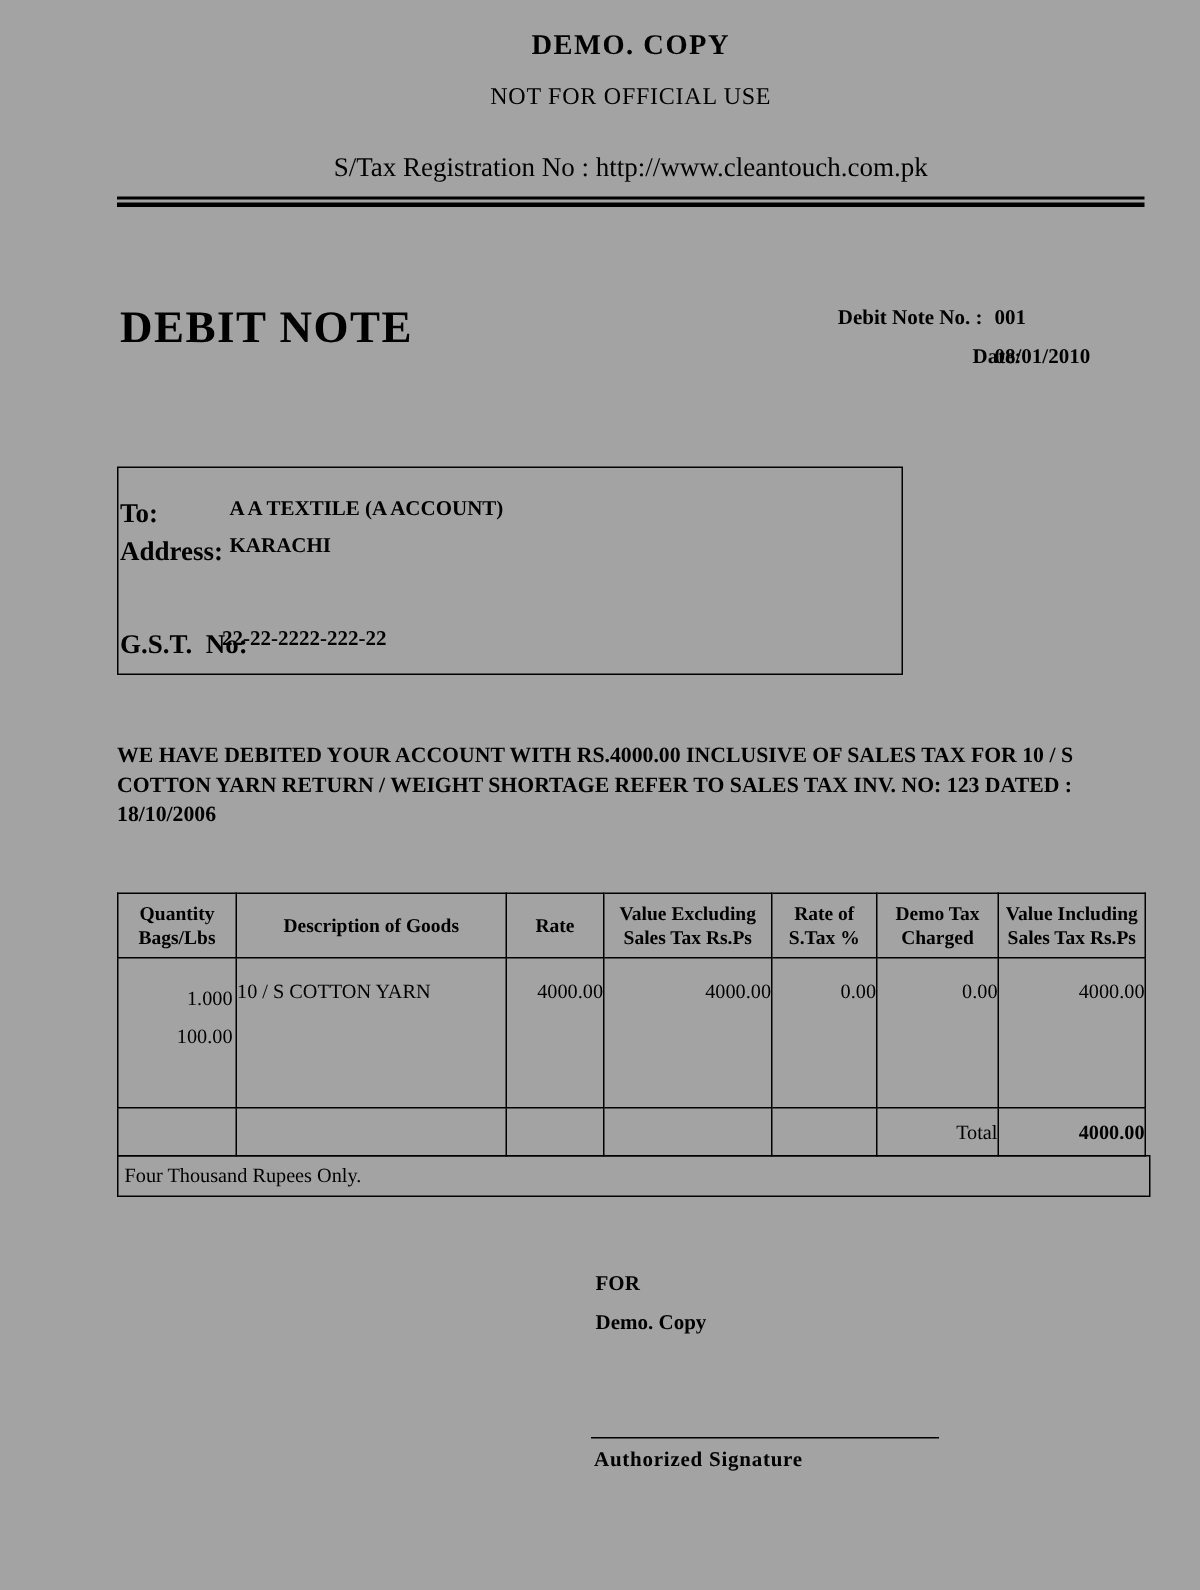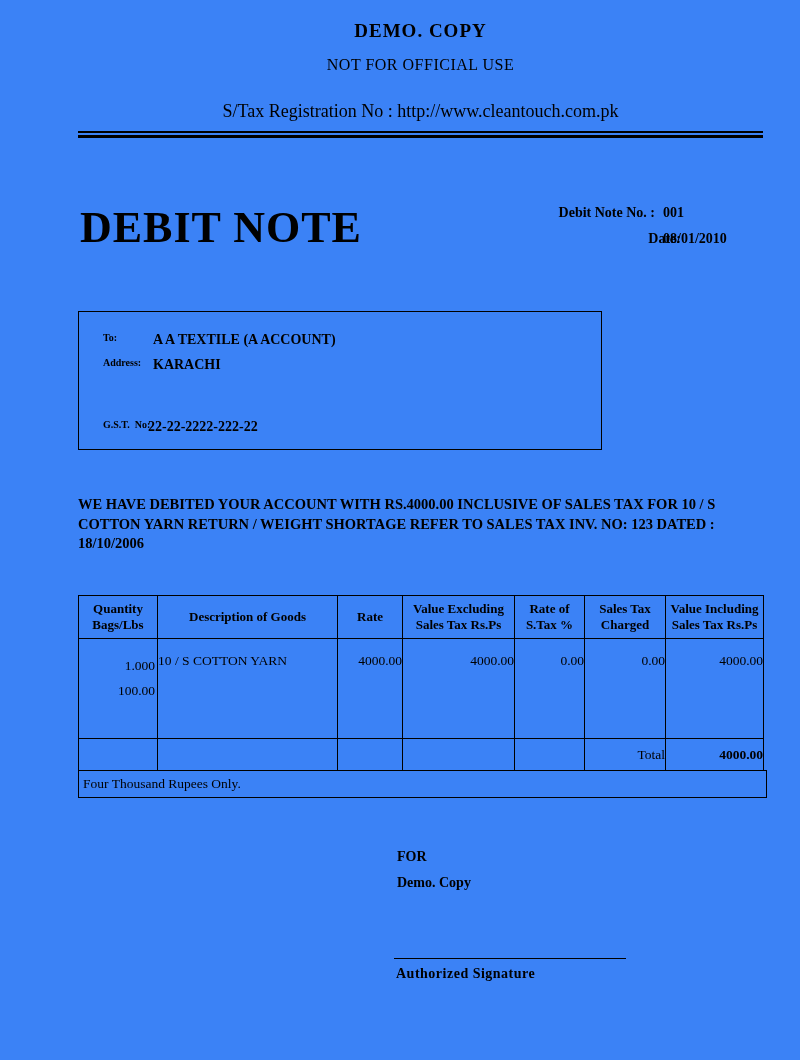--- a/index.html
+++ b/index.html
@@ -1,40 +1,40 @@
 <!DOCTYPE html>
 <html><head>
 <meta charset="utf-8">
 <style>
   html, body { margin:0; padding:0; background:#fff; }
   .page {
     position:relative; width:800px; height:1060px;
-    background:#3b82f6; color:#000;
+    background:#a3a3a3; color:#000;
     font-family:"Liberation Serif","DejaVu Serif",serif;
     overflow:hidden;
   }
   .abs { position:absolute; }
   .ws-pre { white-space:pre; }
 
   
   .hdr-center { left:78px; width:685px; text-align:center; }
   .demo-title { top:20px; font-size:19px; font-weight:bold; letter-spacing:1px; }
   .demo-sub   { top:56px; font-size:16px; letter-spacing:0.5px; }
   .reg-line   { top:101px; font-size:18px; }
   .dbl-rule   { top:131px; left:78px; width:685px; height:2px;
                 border-top:2px solid #000; border-bottom:3px solid #000; }
 
   
-  .doc-title { left:80px; top:202px; font-size:44px; font-weight:bold; letter-spacing:1px; }
+  .doc-title { left:80px; top:202px; font-size:30px; font-weight:bold; letter-spacing:1px; }
   .meta-label { font-size:14px; font-weight:bold; text-align:right; width:160px; }
   .meta-value { font-size:14px; font-weight:bold; }
 
   
   .rcpt-box { left:78px; top:311px; width:522px; height:137px; border:1px solid #000; }
-  .rcpt-label { position:absolute; left:24px;  font-size:10px; font-weight:bold; }
+  .rcpt-label { position:absolute; left:1px;  font-size:18px; font-weight:bold; }
   .rcpt-value { position:absolute; left:74px; font-size:14px; font-weight:bold; }
 
   
   .statement { left:78px; top:495px; width:690px; font-size:14.5px; font-weight:bold; line-height:19.5px; }
 
   
   table.items { position:absolute; left:78px; top:595px; border-collapse:collapse; table-layout:fixed; }
   table.items th, table.items td { border:1px solid #000; overflow:hidden; padding:0; }
   table.items th { font-size:13px; font-weight:bold; text-align:center; vertical-align:middle; line-height:16px; height:42px; }
   table.items td { font-size:13.5px; vertical-align:top; }
@@ -96,21 +96,21 @@
         <col style="width:81px">
         <col style="width:98px">
     </colgroup>
     <tbody>
         <tr>
       <th>Quantity Bags/Lbs</th>
       <th>Description of Goods</th>
       <th>Rate</th>
       <th>Value Excluding Sales Tax Rs.Ps</th>
       <th>Rate of S.Tax %</th>
-      <th>Sales Tax Charged</th>
+      <th>Demo Tax Charged</th>
       <th>Value Including Sales Tax Rs.Ps</th>
     </tr>
     <tr class="body-row">
       <td>
         <div class="qty-line">1.000</div>
         <div class="qty-line">100.00</div>
       </td>
       <td class="desc">10 / S COTTON YARN</td>
       <td class="num">4000.00</td>
       <td class="num">4000.00</td>

